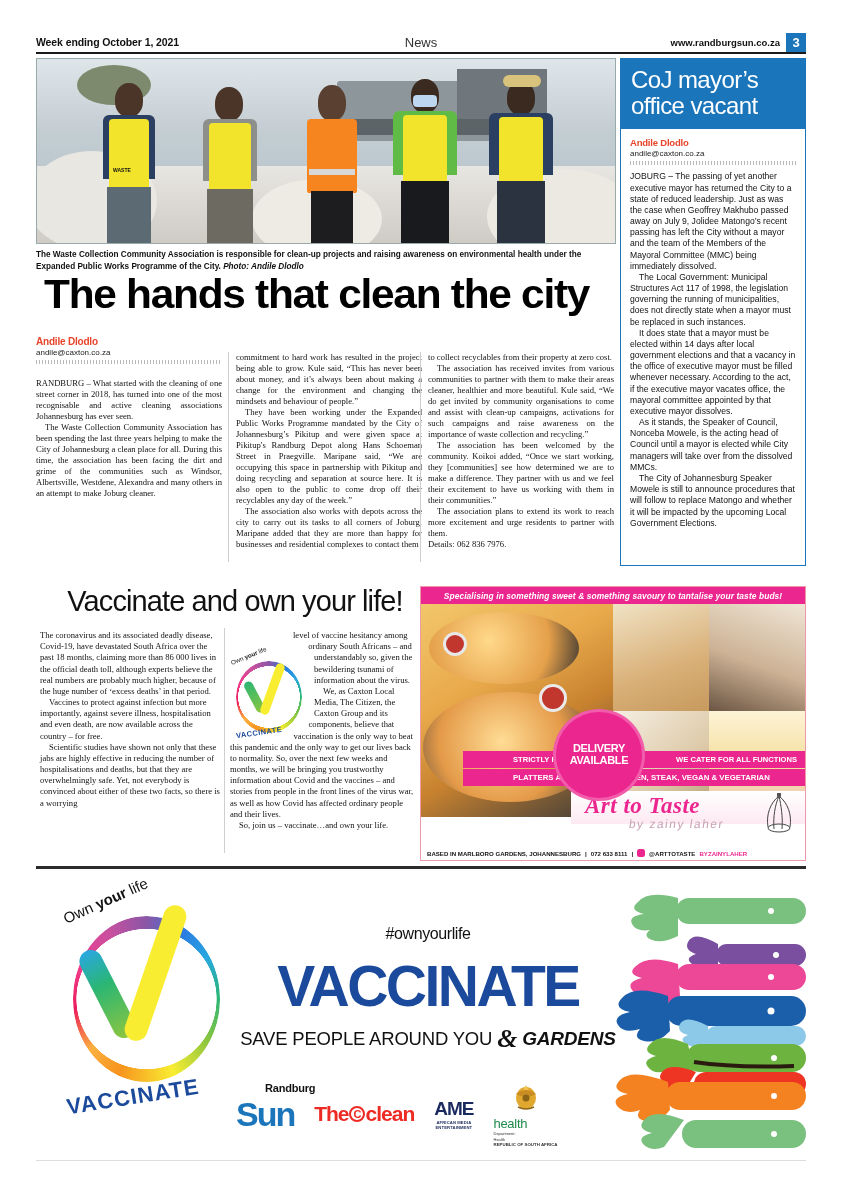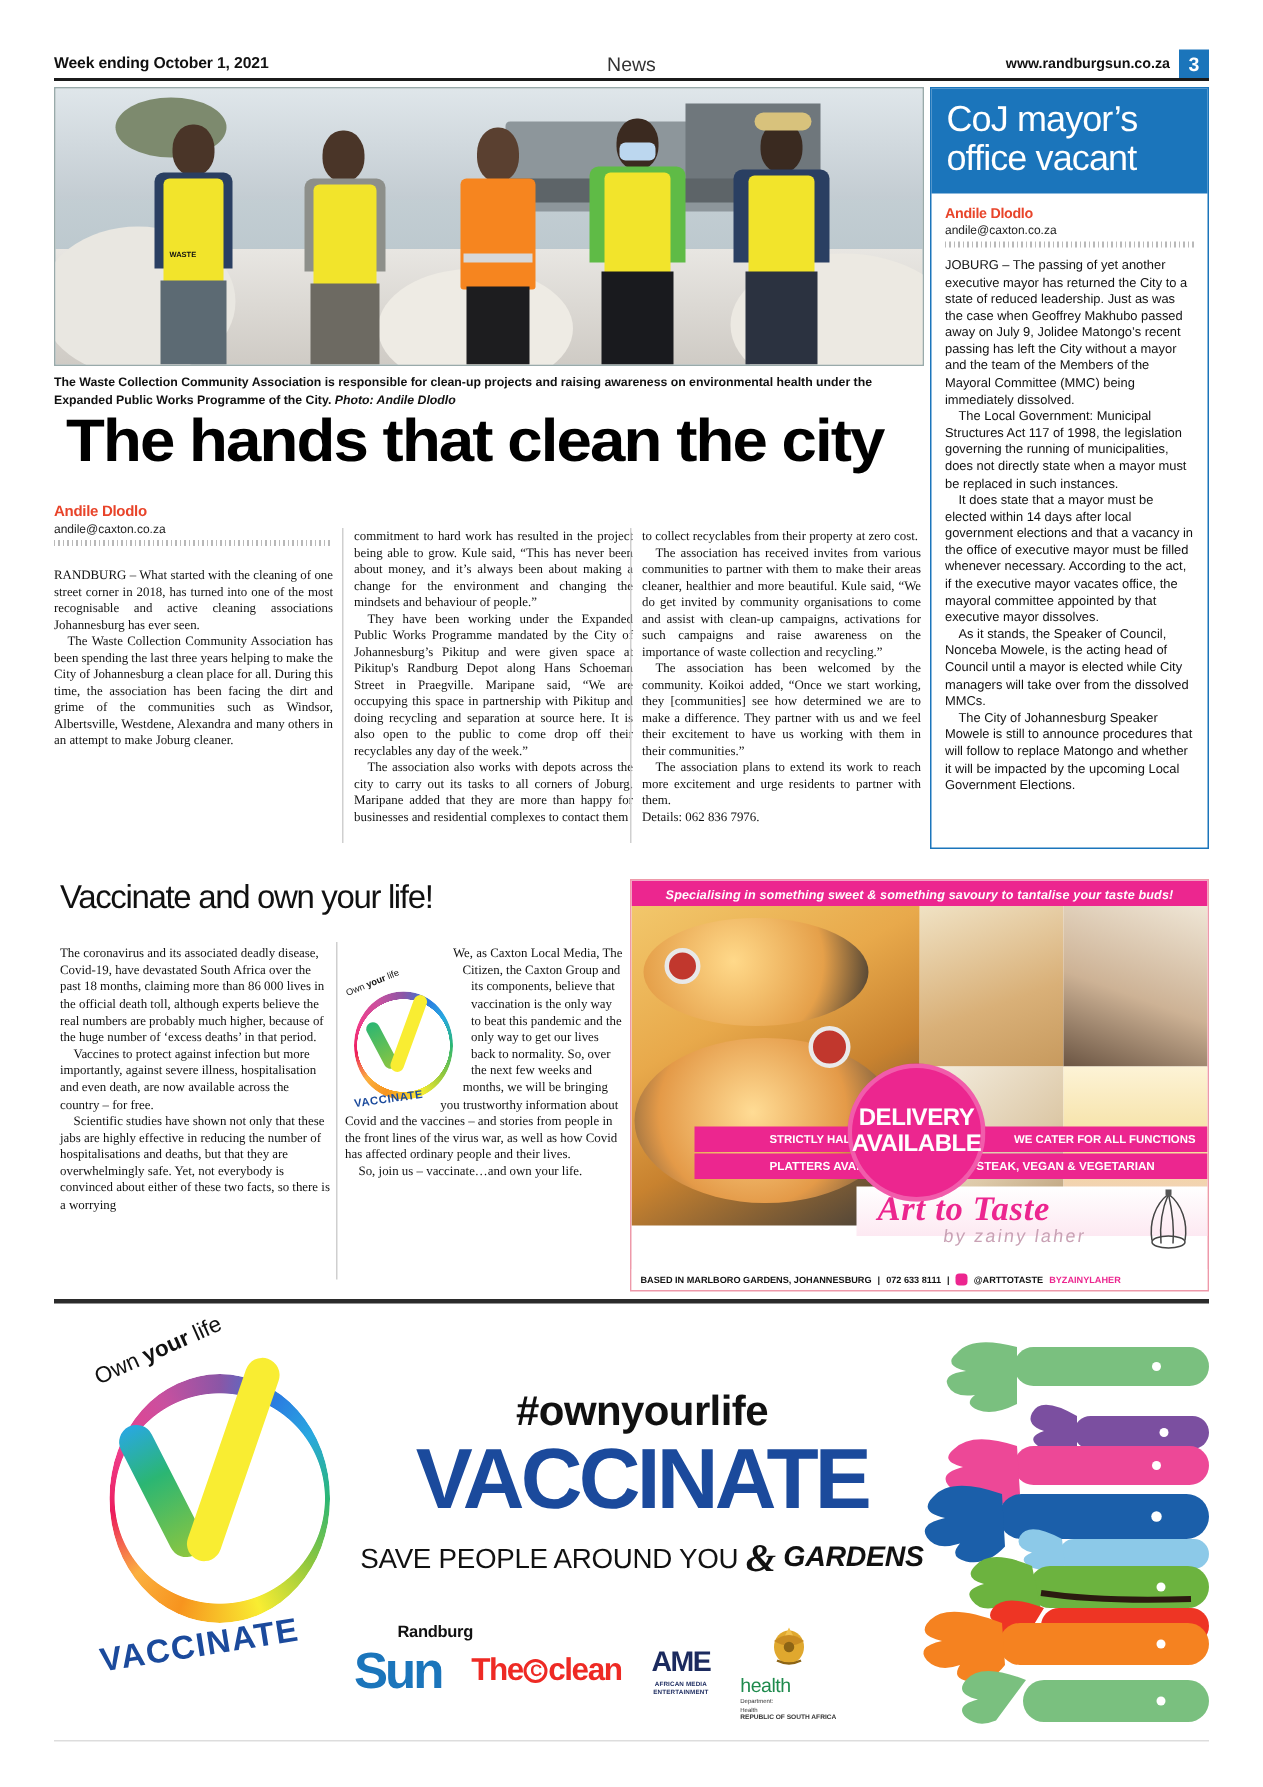--- a/index.html
+++ b/index.html
@@ -123,21 +123,21 @@
   .sb-rule { margin-top:3px; margin-bottom:6px; height:4px;
     background: repeating-linear-gradient(90deg,#b9b9b9 0 1px,#fff 1px 3px); }
   .sb-text { font-family:Liberation Sans, sans-serif; font-size:8.6px; line-height:1.3; color:#111; text-align:left;}
   .sb-text p { margin:0; text-indent:9px; }
   .sb-text p.first { text-indent:0; }
 
   
   .vac-title {
     position:absolute; left:40px; top:585px; width:390px;
     font-family:"Liberation Sans", sans-serif; font-weight:normal;
-    font-size:22px; color:#111; letter-spacing:-0.9px;
+    font-size:29px; color:#111; letter-spacing:-0.9px;text-align:center;
   }
   .vsep { position:absolute; background:#cfcfcf; width:1px; }
   .vc {
     position:absolute; font-family:"Liberation Serif", serif;
     font-size:8.6px; line-height:1.3; color:#111; text-align:left;
   }
   .vc p { margin:0; text-indent:9px; }
   .vc p.first { text-indent:0; }
   .vc1 { left:40px; top:630px; width:180px; }
   .vc2 { left:230px; top:630px; width:185px; }
@@ -177,24 +177,24 @@
   .ph-left { width:50%; height:100%; position:relative;
      background:linear-gradient(150deg,#f2c76b,#e8a94b 35%,#c8822f 60%,#3a3a3a 100%); }
   .ph-right { width:50%; height:100%; display:grid; grid-template-columns:1fr 1fr; grid-template-rows:1fr 1fr; }
   .pq1 { background:linear-gradient(160deg,#f0e2c4,#d9b078 60%,#c79a5e); }
   .pq2 { background:linear-gradient(200deg,#efe6d6,#cdb295 55%,#6b5543); }
   .pq3 { background:linear-gradient(140deg,#f5efe2,#ddc9a8 60%,#b79b76); }
   .pq4 { background:linear-gradient(180deg,#fdf3d6,#f4dd9a 55%,#f0c6cf); }
   .food-blob { position:absolute; border-radius:50%; }
 
   .delivery {
-    position:absolute; left:144px; top:122px; width:92px; height:92px;
+    position:absolute; left:132px; top:122px; width:92px; height:92px;
     border-radius:50%; background:#ec268f; color:#fff;
     display:flex; flex-direction:column; align-items:center; justify-content:center;
-    font-family:"Liberation Sans", sans-serif; font-weight:bold; font-size:16px;
+    font-family:"Liberation Sans", sans-serif; font-weight:bold; font-size:11px;
     line-height:1.05; text-align:center; letter-spacing:-0.3px; z-index:4;
     box-shadow:0 0 0 3px rgba(255,255,255,0.25) inset;
   }
   .ad-bar1 {
     position:absolute; left:42px; top:164px; right:0; height:17px; background:#ec268f; z-index:3;
     display:flex; align-items:center; justify-content:space-between; padding:0 8px 0 50px;
     font-family:"Liberation Sans", sans-serif; font-weight:bold; font-size:7.6px; color:#fff;
   }
   .ad-bar2 {
     position:absolute; left:42px; top:182px; right:0; height:17px; background:#ec268f; z-index:3;
@@ -226,21 +226,21 @@
 
   
   .bigad {
     position:absolute; left:36px; top:866px; width:770px; height:290px;
     background:#fff; overflow:hidden;
   }
   .bigad-top-rule { position:absolute; left:0; top:0; width:100%; height:3px; background:#2b2b2b; }
   .big-logo { position:absolute; left:8px; top:18px; width:205px; height:230px; }
   .hash {
     position:absolute; left:232px; top:925px; width:392px; text-align:center;
-    font-family:"Liberation Sans", sans-serif; font-weight:bold; font-size:28px; color:#111;
+    font-family:"Liberation Sans", sans-serif; font-weight:normal; font-size:16px; color:#111;
     letter-spacing:-0.4px;
   }
   .vaccinate-big {
     position:absolute; left:232px; top:958px; width:392px; text-align:center;
     font-family:"Liberation Sans", sans-serif; font-weight:bold; font-size:57px;
     color:#1b4a9c; letter-spacing:-2.5px; line-height:1;
   }
   .save-line {
     position:absolute; left:232px; top:1024px; width:392px; text-align:center;
     font-family:"Liberation Sans", sans-serif; font-size:18.5px; color:#111;
@@ -404,20 +404,21 @@
       <div class="ring"></div>
       <div class="tickL" style="left:20px;top:26px;width:9px;height:34px;background:linear-gradient(#2bb673,#8dc63f);transform:rotate(-28deg);"></div>
       <div class="tickR" style="left:38px;top:8px;width:9px;height:54px;background:linear-gradient(#f9ed32,#f9ed32);transform:rotate(20deg);"></div>
       <div style="position:absolute;left:0px;top:-2px;font-family:'Liberation Sans',sans-serif;font-size:6.2px;color:#111;transform:rotate(-22deg);">
         <span>Own</span>
         <b>your</b>
         <span>life</span>
       </div>
       <div style="position:absolute;left:6px;bottom:2px;font-family:'Liberation Sans',sans-serif;font-weight:bold;font-size:7.5px;color:#1b4a9c;transform:rotate(-8deg);letter-spacing:0.4px;">VACCINATE</div>
     </div>
+    <p class="first">level of vaccine hesitancy among ordinary South Africans – and understandably so, given the bewildering tsunami of information about the virus.</p>
     <p>We, as Caxton Local Media, The Citizen, the Caxton Group and its components, believe that vaccination is the only way to beat this pandemic and the only way to get our lives back to normality. So, over the next few weeks and months, we will be bringing you trustworthy information about Covid and the vaccines – and stories from people in the front lines of the virus war, as well as how Covid has affected ordinary people and their lives.</p>
     <p>So, join us – vaccinate…and own your life.</p>
   </div>
 
   <div class="ad">
     <div class="ad-top">Specialising in something sweet &amp; something savoury to tantalise your taste buds!</div>
     <div class="ad-photos">
       <div class="ph-left">
         <div class="food-blob" style="left:8px;top:8px;width:150px;height:72px;background:radial-gradient(circle at 40% 40%,#ffd98a,#e5a04a 60%,#2f2f2f 100%);"></div>
         <div class="food-blob" style="left:22px;top:28px;width:24px;height:24px;background:#c1372d;border:3px solid #e8e8e8;"></div>

